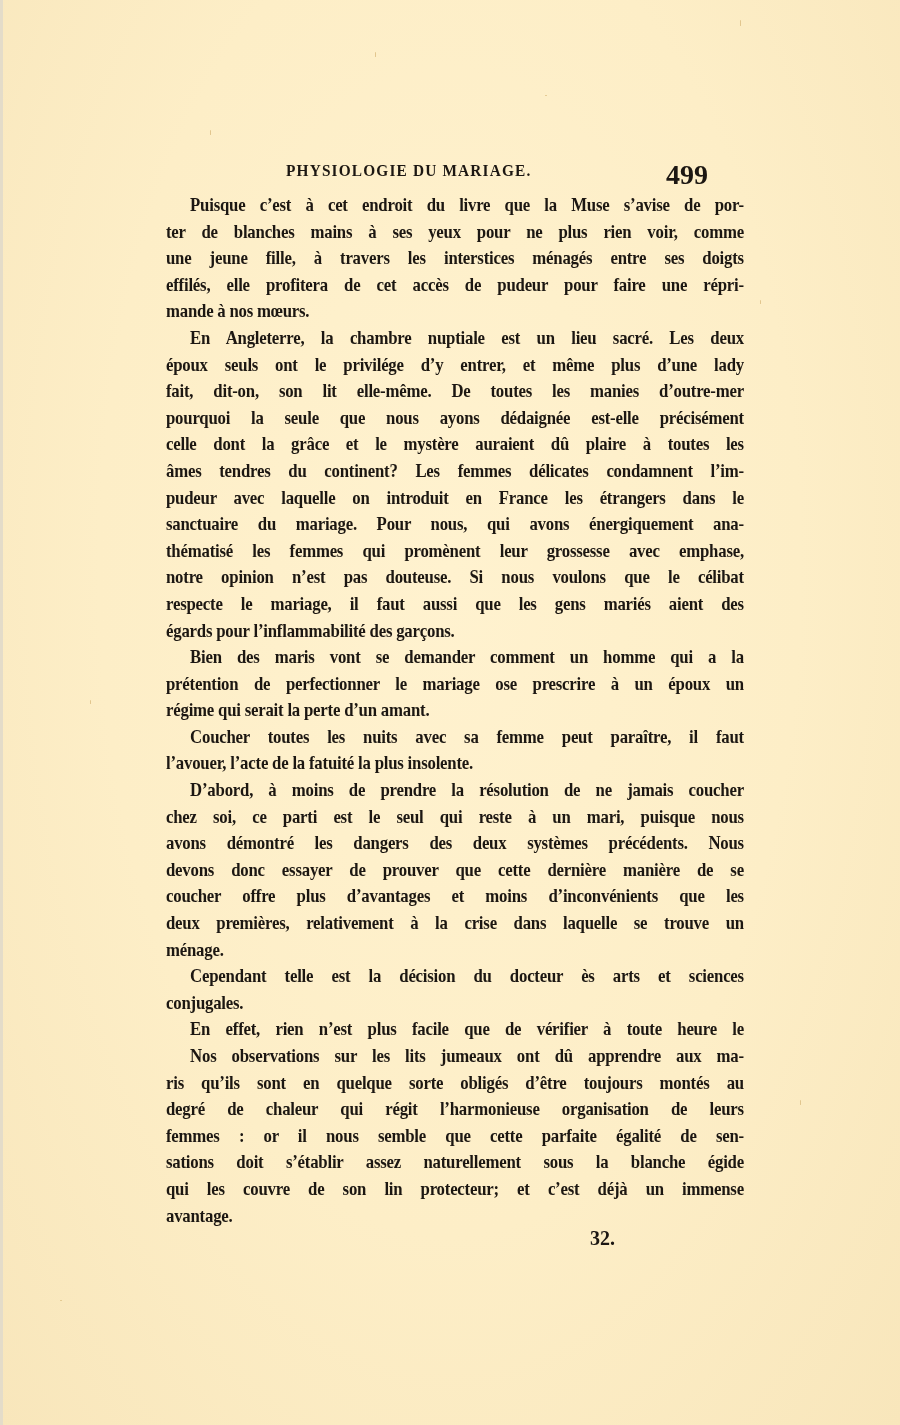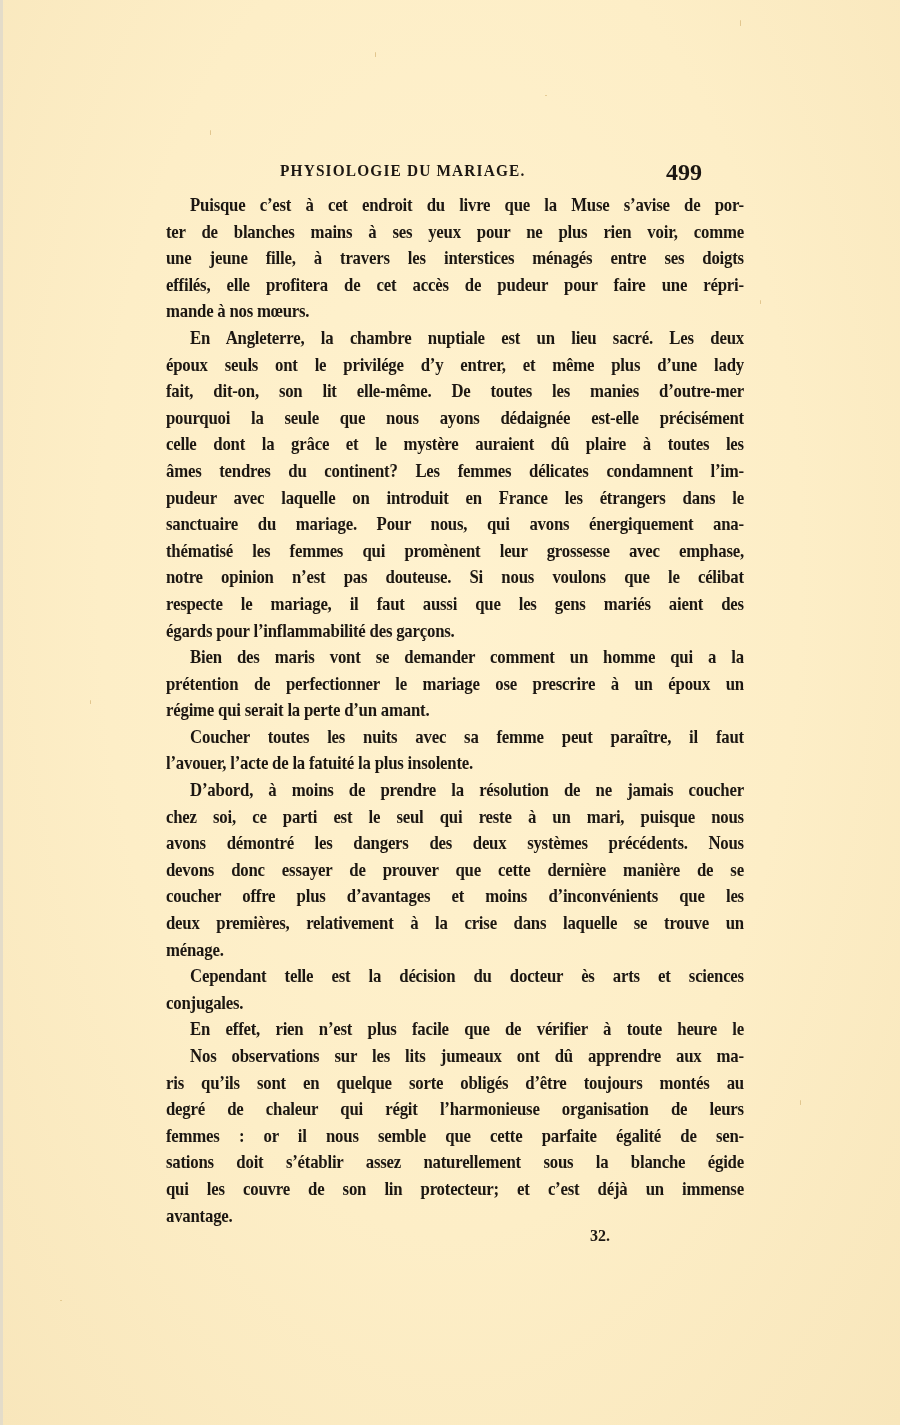--- a/index.html
+++ b/index.html
@@ -26,41 +26,41 @@
     }
     .left-edge {
       position: absolute;
       left: 0; top: 0;
       width: 3px; height: 1425px;
       background: #e4dcc9;
     }
     .header {
       position: absolute;
       top: 159px;
-      left: 124px;
+      left: 130px;
       width: 578px;
       height: 26px;
     }
     .running-title {
       position: absolute;
       left: 156px;
       top: 3px;
       font-size: 16px;
       font-weight: bold;
       letter-spacing: 1.2px;
       font-variant: small-caps;
       text-transform: uppercase;
       transform: scaleX(0.96);
       transform-origin: left top;
     }
     .page-number {
       position: absolute;
       right: 0;
       top: 0;
-      font-size: 24px;
+      font-size: 28px;
       font-weight: bold;
       text-align: right;
     }
     .text-block {
       position: absolute;
       left: 130px;
       top: 192px;
       width: 578px;
       margin-left: 36px;
     }
@@ -78,21 +78,21 @@
       transform: scaleX(0.86);
       transform-origin: left center;
       width: 672px;
     }
     .line.first { text-indent: 28px; }
     .line.last { text-align-last: left; }
     .signature {
       position: absolute;
       left: 590px;
       top: 1227px;
-      font-size: 16px;
+      font-size: 20px;
       font-weight: bold;
     }
     .specks span {
       position: absolute;
       background: #e2c68e;
       border-radius: 1px;
     }
   </style>
 </head>
 <body>

